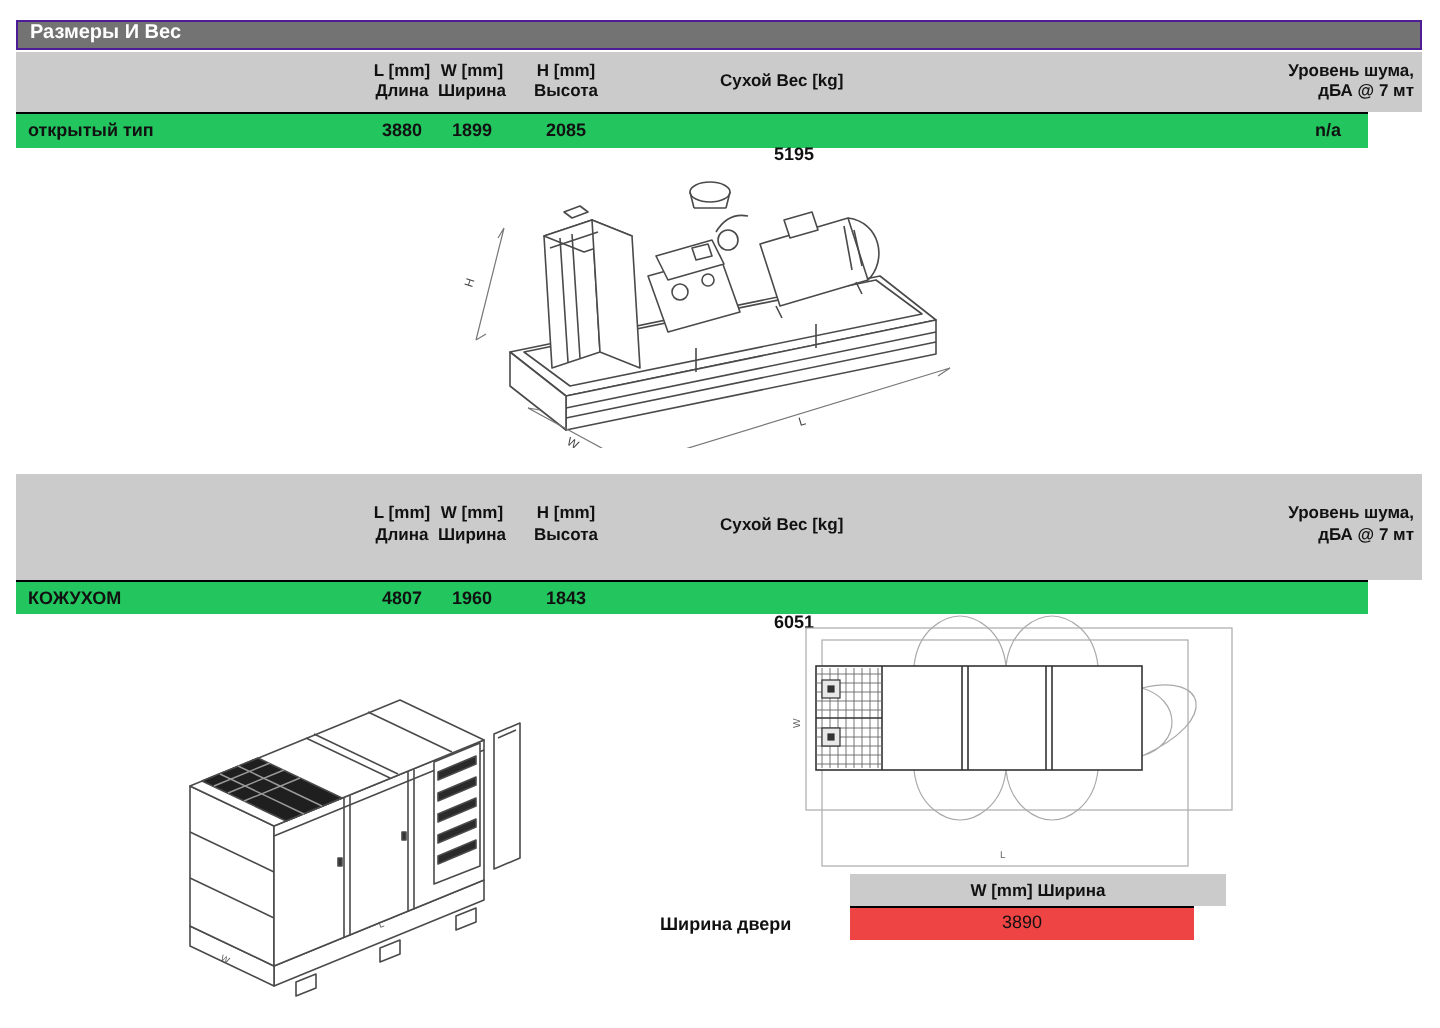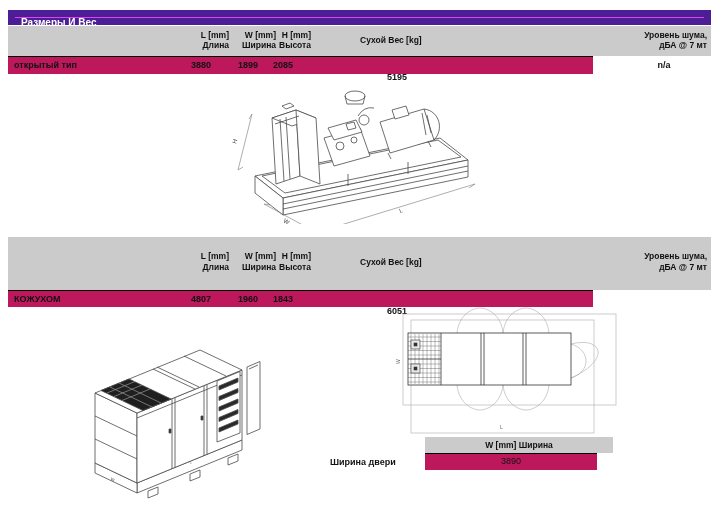--- a/index.html
+++ b/index.html
@@ -1,41 +1,41 @@
 <!DOCTYPE html>
 <html><head>
 <meta charset="utf-8">
 <style>
   html,body{margin:0;padding:0;background:#fff;}
   body{width:720px;height:514px;position:relative;font-family:"Liberation Sans",sans-serif;color:#111;overflow:hidden;}
   .abs{position:absolute;}
-  .banner{left:8px;top:10px;width:703px;height:15px;background:#d946ef;border:7px solid #4c1d95;
+  .banner{left:8px;top:10px;width:703px;height:15px;background:#737373;border:1px solid #4c1d95;
           box-sizing:border-box;color:#fff;font-weight:bold;font-size:10px;line-height:12px;padding-left:6px;}
   .thead{left:8px;width:703px;background:#cbcbcb;}
   .thead1{top:26px;height:30px;}
   .thead2{top:237px;height:53px;}
-  .trow{left:8px;width:585px;background:#be185d;border-top:1.5px solid #000;box-sizing:border-box;}
+  .trow{left:8px;width:676px;background:#22c55e;border-top:1.5px solid #000;box-sizing:border-box;}
   .trow1{top:56px;height:18px;}
   .trow2{top:290px;height:17px;}
-  .cell{position:absolute;font-size:8.5px;font-weight:bold;line-height:1.3;text-align:right;white-space:nowrap;}
+  .cell{position:absolute;font-size:8.5px;font-weight:bold;line-height:1.3;text-align:center;white-space:nowrap;}
   .cell.two1{top:4px;}
   .cell.two2{top:14px;}
   .col-l{left:165px;width:56px;}
-  .col-w{left:212px;width:56px;}
+  .col-w{left:200px;width:56px;}
   .col-h{left:247px;width:56px;}
   .col-weight{left:352px;text-align:left;}
   .col-noise{right:4px;text-align:right;}
   .val{position:absolute;font-size:9px;font-weight:bold;line-height:16px;text-align:center;white-space:nowrap;}
   .rowlabel{left:6px;font-weight:bold;text-align:left;}
   .val-weight{left:344px;width:90px;margin-top:12px;}
   .val-noise{left:615px;width:82px;}
   .door-label{left:330px;top:457px;font-size:9px;font-weight:bold;text-align:center;}
   .door-head{left:425px;top:437px;width:188px;height:16px;background:#cbcbcb;font-size:8.5px;font-weight:bold;
              text-align:center;line-height:16px;}
-  .door-val{left:425px;top:453px;width:172px;height:17px;background:#be185d;border-top:1.5px solid #000;
+  .door-val{left:425px;top:453px;width:172px;height:17px;background:#ef4444;border-top:1.5px solid #000;
             box-sizing:border-box;font-size:9px;text-align:center;line-height:15px;}
   svg{display:block;}
   svg text{font-family:"Liberation Sans",sans-serif;}
 </style>
 </head>
 <body>
 
 <div class="abs banner">
   <span>Размеры И Вес</span>
 </div>

